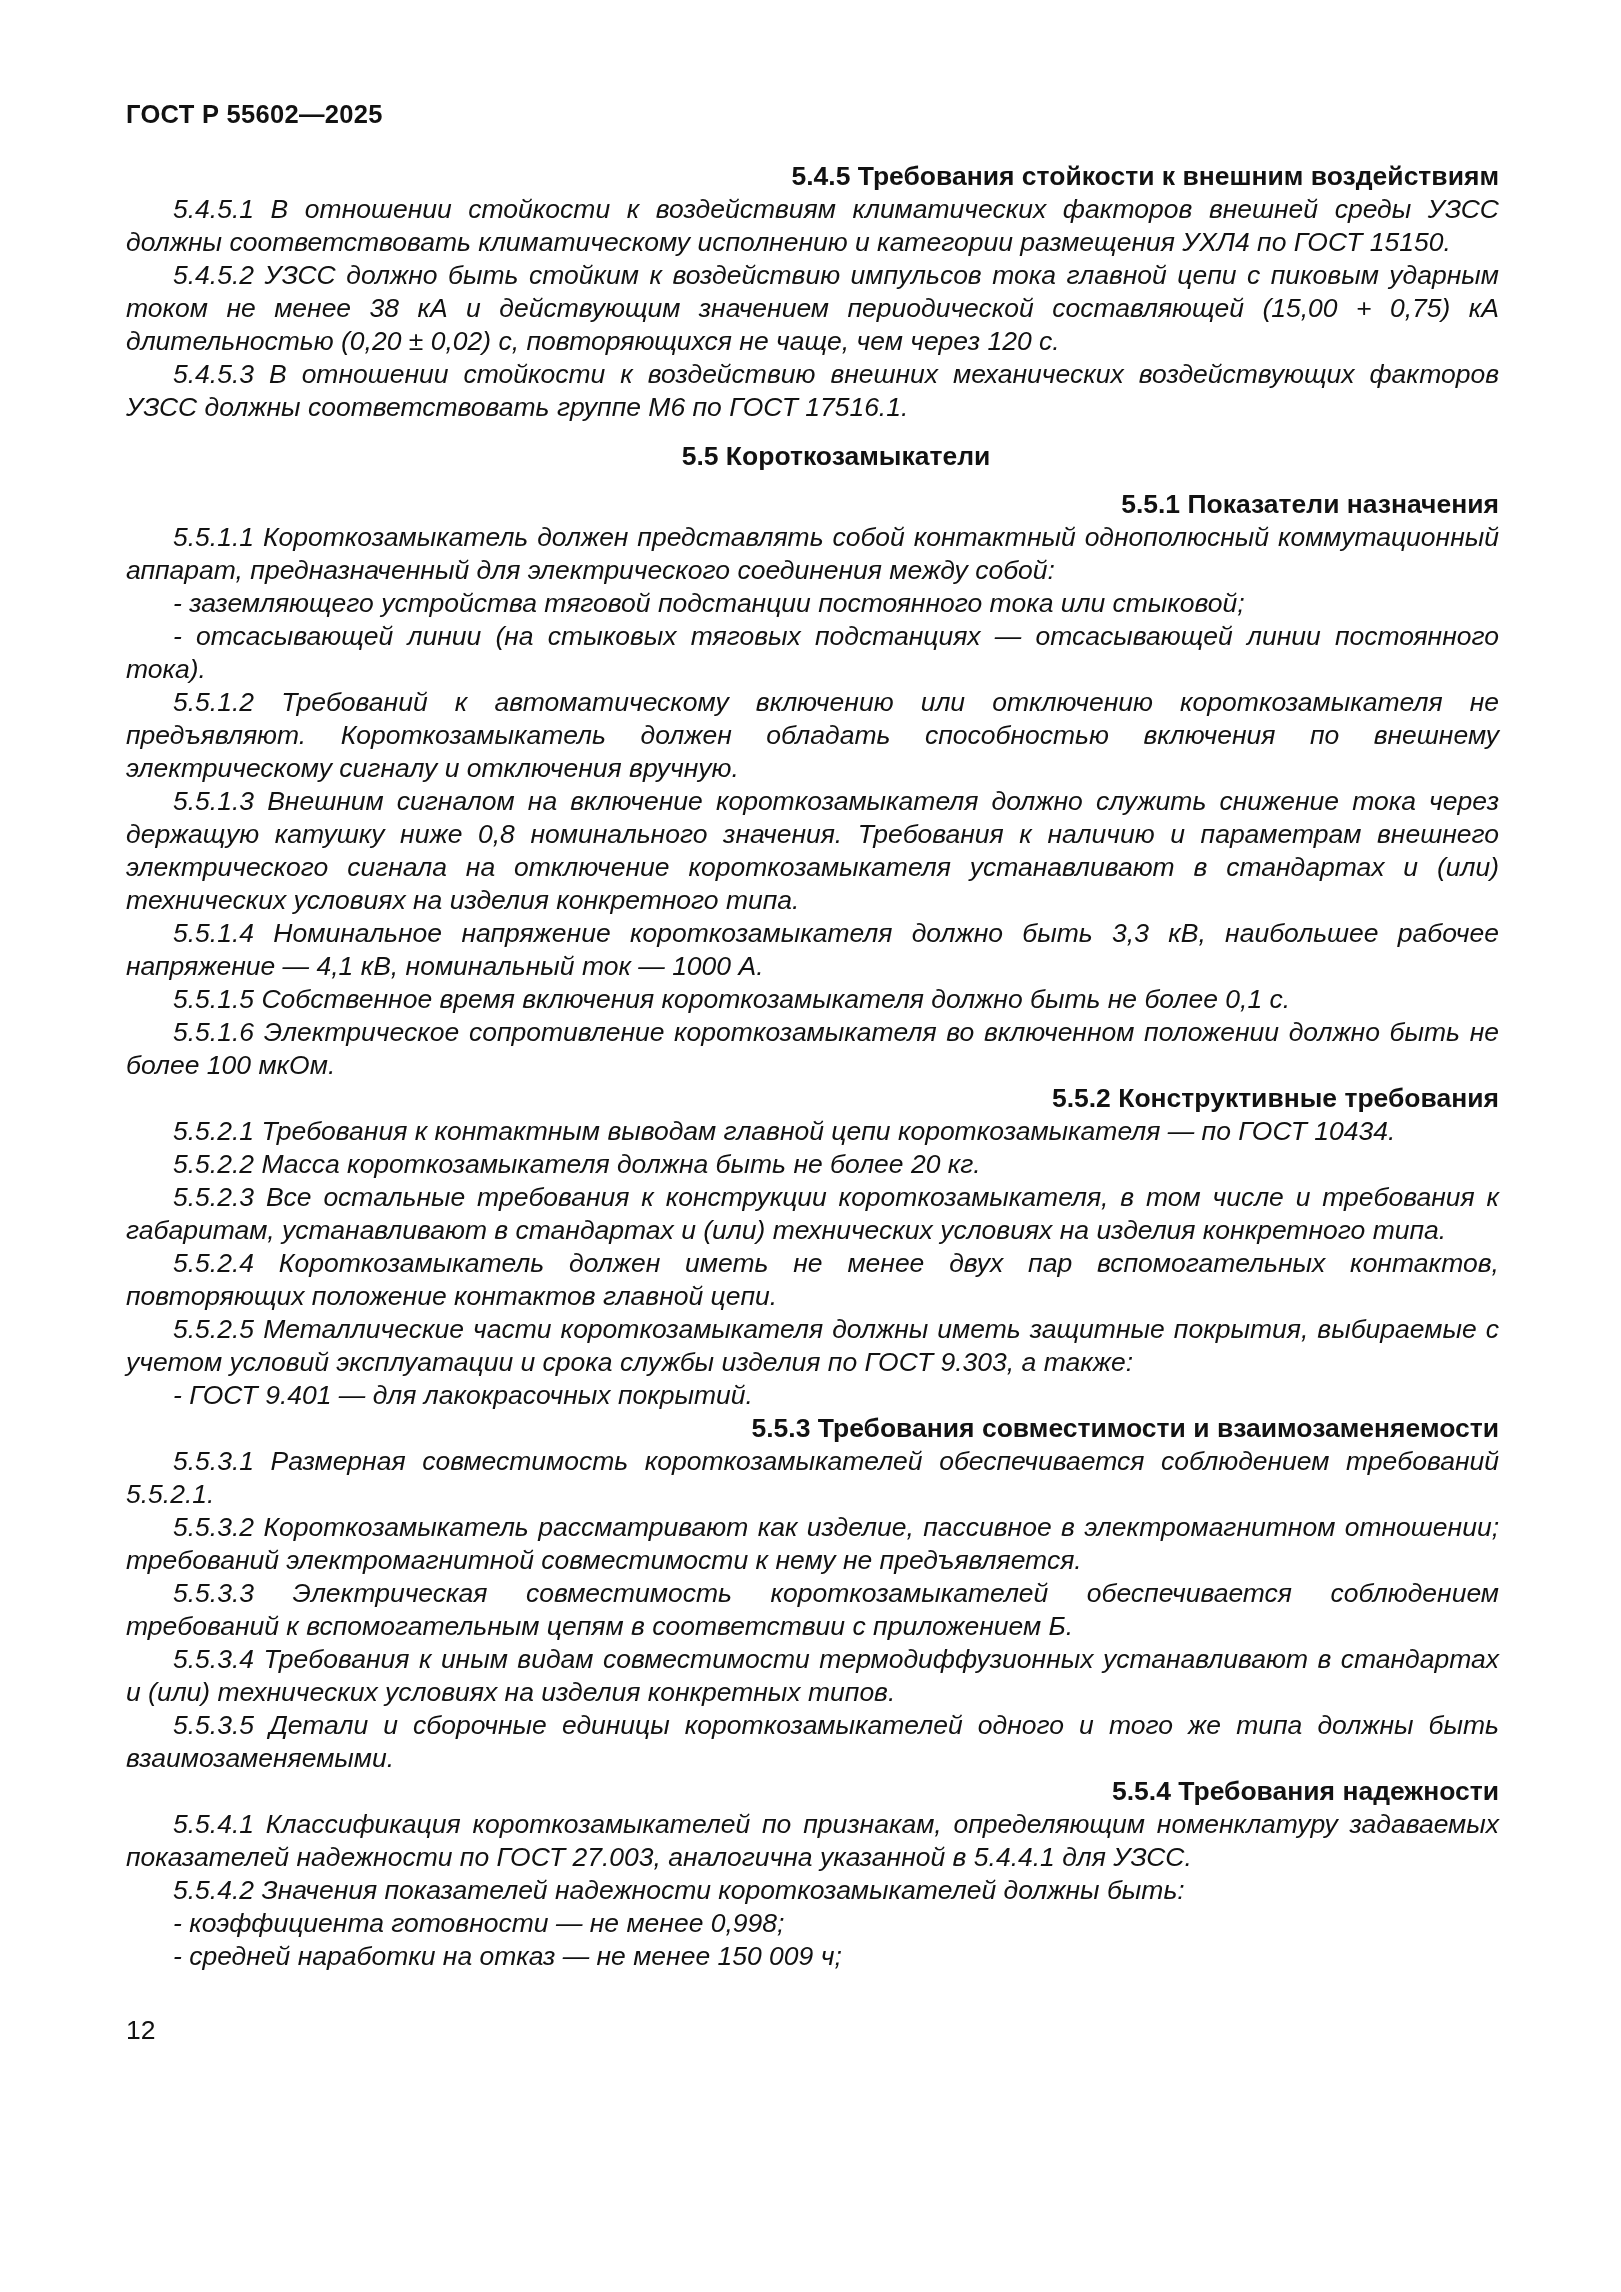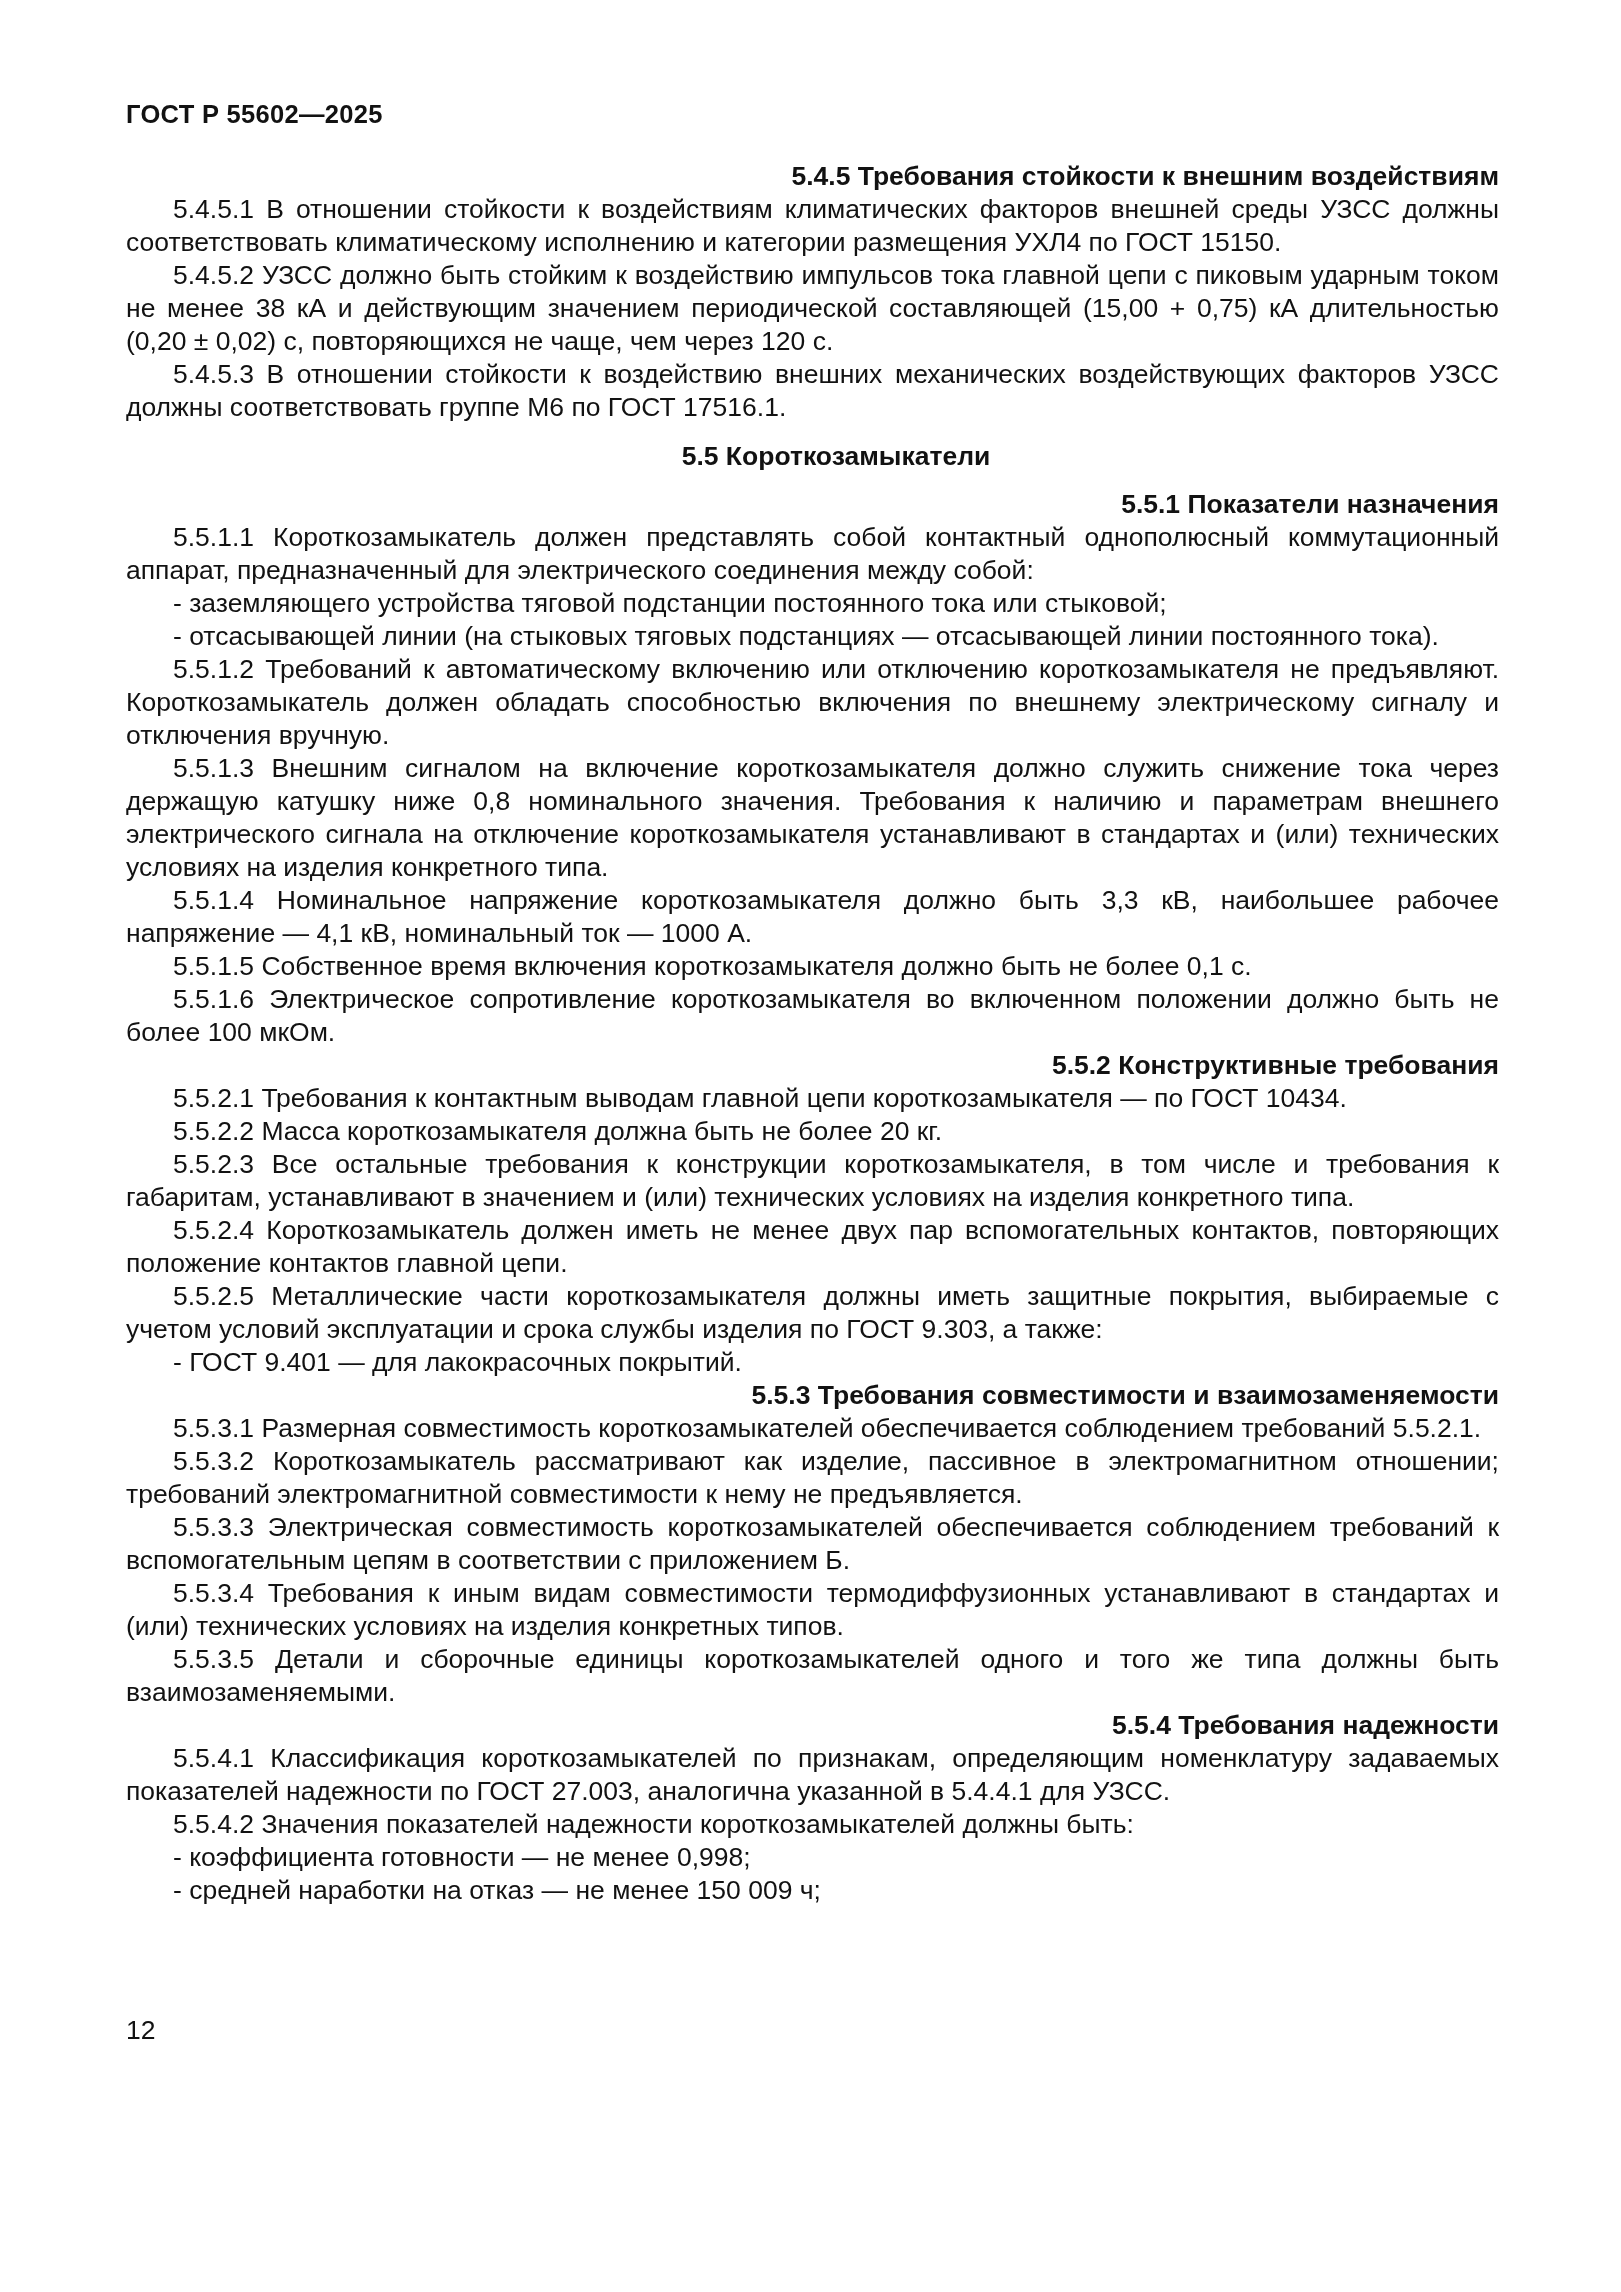--- a/index.html
+++ b/index.html
@@ -36,20 +36,21 @@
     text-align: right;
   }
   .block.section-heading {
     font-weight: bold;
     text-align: center;
     margin: 15.7px 0 15.7px 0;
   }
   .block.paragraph,
   .block.list-item {
     font-weight: normal;
+    font-style: italic;
   }
   .page-number {
     position: absolute;
     left: 126px;
     bottom: 120px;
     font-size: 26.5px;
     line-height: 33px;
   }
 </style>
 </head>
@@ -69,21 +70,21 @@
       <div class="block list-item">- заземляющего устройства тяговой подстанции постоянного тока или стыковой;</div>
       <div class="block list-item">- отсасывающей линии (на стыковых тяговых подстанциях — отсасывающей линии постоянного тока).</div>
       <div class="block paragraph">5.5.1.2 Требований к автоматическому включению или отключению короткозамыкателя не предъявляют. Короткозамыкатель должен обладать способностью включения по внешнему электрическому сигналу и отключения вручную.</div>
       <div class="block paragraph">5.5.1.3 Внешним сигналом на включение короткозамыкателя должно служить снижение тока через держащую катушку ниже 0,8 номинального значения. Требования к наличию и параметрам внешнего электрического сигнала на отключение короткозамыкателя устанавливают в стандартах и (или) технических условиях на изделия конкретного типа.</div>
       <div class="block paragraph">5.5.1.4 Номинальное напряжение короткозамыкателя должно быть 3,3 кВ, наибольшее рабочее напряжение — 4,1 кВ, номинальный ток — 1000 А.</div>
       <div class="block paragraph">5.5.1.5 Собственное время включения короткозамыкателя должно быть не более 0,1 с.</div>
       <div class="block paragraph">5.5.1.6 Электрическое сопротивление короткозамыкателя во включенном положении должно быть не более 100 мкОм.</div>
       <div class="block heading">5.5.2 Конструктивные требования</div>
       <div class="block paragraph">5.5.2.1 Требования к контактным выводам главной цепи короткозамыкателя — по ГОСТ 10434.</div>
       <div class="block paragraph">5.5.2.2 Масса короткозамыкателя должна быть не более 20 кг.</div>
-      <div class="block paragraph">5.5.2.3 Все остальные требования к конструкции короткозамыкателя, в том числе и требования к габаритам, устанавливают в значением и (или) технических условиях на изделия конкретного типа.</div>
+      <div class="block paragraph">5.5.2.3 Все остальные требования к конструкции короткозамыкателя, в том числе и требования к габаритам, устанавливают в стандартах и (или) технических условиях на изделия конкретного типа.</div>
       <div class="block paragraph">5.5.2.4 Короткозамыкатель должен иметь не менее двух пар вспомогательных контактов, повторяющих положение контактов главной цепи.</div>
       <div class="block paragraph">5.5.2.5 Металлические части короткозамыкателя должны иметь защитные покрытия, выбираемые с учетом условий эксплуатации и срока службы изделия по ГОСТ 9.303, а также:</div>
       <div class="block list-item">- ГОСТ 9.401 — для лакокрасочных покрытий.</div>
       <div class="block heading">5.5.3 Требования совместимости и взаимозаменяемости</div>
       <div class="block paragraph">5.5.3.1 Размерная совместимость короткозамыкателей обеспечивается соблюдением требований 5.5.2.1.</div>
       <div class="block paragraph">5.5.3.2 Короткозамыкатель рассматривают как изделие, пассивное в электромагнитном отношении; требований электромагнитной совместимости к нему не предъявляется.</div>
       <div class="block paragraph">5.5.3.3 Электрическая совместимость короткозамыкателей обеспечивается соблюдением требований к вспомогательным цепям в соответствии с приложением Б.</div>
       <div class="block paragraph">5.5.3.4 Требования к иным видам совместимости термодиффузионных устанавливают в стандартах и (или) технических условиях на изделия конкретных типов.</div>
       <div class="block paragraph">5.5.3.5 Детали и сборочные единицы короткозамыкателей одного и того же типа должны быть взаимозаменяемыми.</div>
       <div class="block heading">5.5.4 Требования надежности</div>

